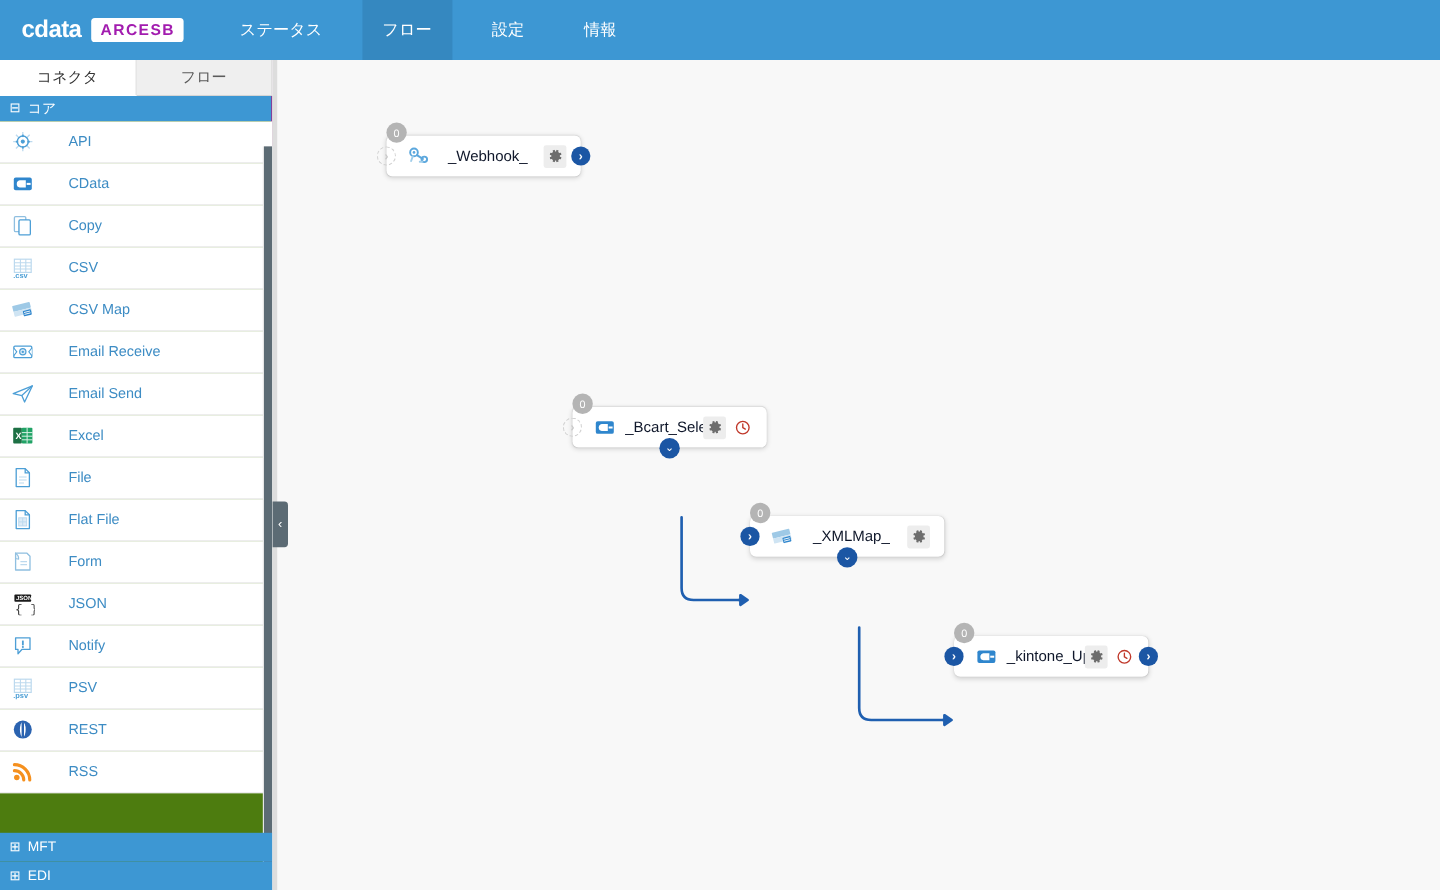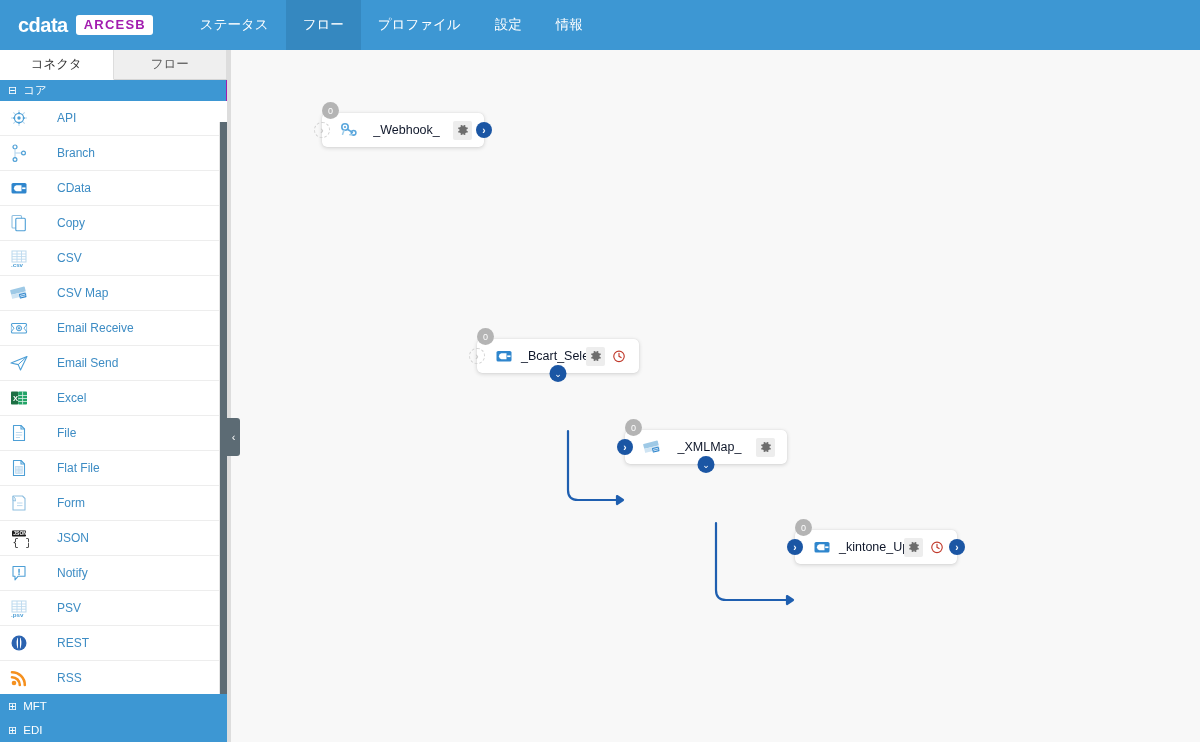--- a/index.html
+++ b/index.html
@@ -24,21 +24,21 @@
   }
   .brand-cdata {
     color: #ffffff; font-size: 20px; font-weight: 700;
     letter-spacing: -0.5px; line-height: 1;
   }
   .brand-product {
     background: #ffffff; color: #a21caf;
     font-size: 13px; font-weight: 700; letter-spacing: 1.2px;
     padding: 3px 7px 3px 8px; border-radius: 3px; line-height: 1.1;
   }
-  .nav-items { display: flex; align-items: flex-end; margin-left: 14px; }
+  .nav-items { display: flex; align-items: flex-end; margin-left: 14px; gap: 16px; }
   .nav-item {
     display: flex; align-items: center; justify-content: center;
     padding: 0 17px; height: 50px;
     color: #ffffff; font-size: 13.5px; cursor: pointer;
     white-space: nowrap;
   }
   .nav-item.active { background: #3588c0; }
 
   
   .leftpanel {
@@ -187,21 +187,20 @@
 <div id="app">
 
   <div class="topnav">
     <div class="brand">
       <span class="brand-cdata">cdata</span>
       <span class="brand-product">ARCESB</span>
     </div>
     <div class="nav-items">
       <div class="nav-item">ステータス</div>
       <div class="nav-item active">フロー</div>
-      <div class="nav-item">プロファイル</div>
       <div class="nav-item">設定</div>
       <div class="nav-item">情報</div>
     </div>
   </div>
 
   <div class="leftpanel">
 
     <div class="panel-tabs">
       <div class="panel-tab active">コネクタ</div>
       <div class="panel-tab inactive">フロー</div>
@@ -227,32 +226,20 @@
         <circle cx="10" cy="10" r="1.7" fill="#4d9fd6"></circle>
         <g fill="#4d9fd6">
           <rect x="9.3" y="4.2" width="1.5" height="2"></rect>
                   <rect x="9.3" y="13.8" width="1.5" height="2"></rect>
           <rect x="4.2" y="9.3" width="2" height="1.5"></rect>
                   <rect x="13.8" y="9.3" width="2" height="1.5"></rect>
         </g>
               </svg>
             </span>
             <span class="label">API</span>
-          </div>
-          <div class="conn-item">
-            <span class="ico">
-              <svg width="20" height="20" viewBox="0 0 20 20">
-        <circle cx="6" cy="4" r="2" fill="none" stroke="#4d9fd6" stroke-width="1.2"></circle>
-        <path d="M6 6 L6 16" stroke="#bcd9ee" stroke-width="1.2" fill="none"></path>
-        <path d="M6 10 L13 10" stroke="#bcd9ee" stroke-width="1.2" fill="none"></path>
-        <circle cx="14.5" cy="10" r="1.9" fill="none" stroke="#4d9fd6" stroke-width="1.2"></circle>
-        <circle cx="6" cy="16.5" r="1.9" fill="none" stroke="#4d9fd6" stroke-width="1.2"></circle>
-              </svg>
-            </span>
-            <span class="label">Branch</span>
           </div>
           <div class="conn-item">
             <span class="ico">
               <svg width="20" height="20" viewBox="0 0 20 20">
         <rect x="2.5" y="5" width="15" height="10.5" rx="1.6" fill="#2f86cd"></rect>
         <path d="M12.5 7.3 L12.5 13.2 L7.4 13.2 A3 3 0 0 1 7.4 7.3 Z" fill="#ffffff"></path>
         <rect x="13.2" y="9.4" width="3.3" height="1.7" fill="#ffffff"></rect>
               </svg>
             </span>
             <span class="label">CData</span>

